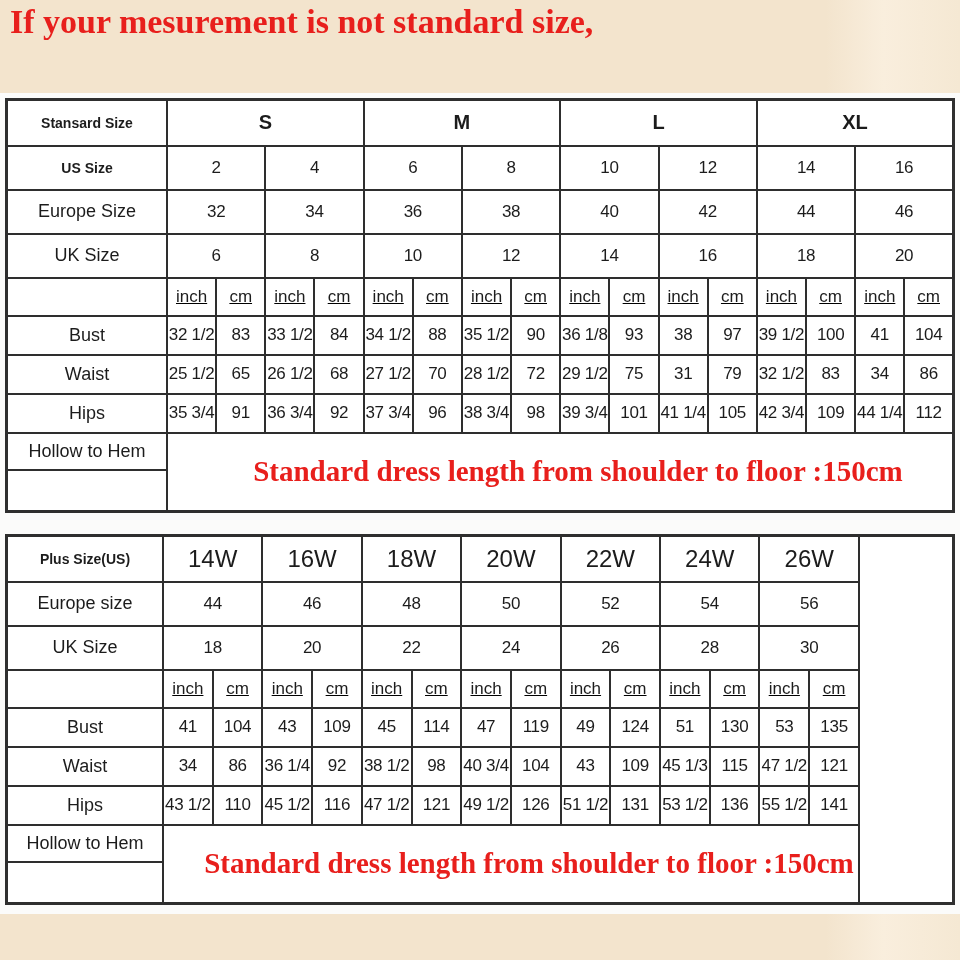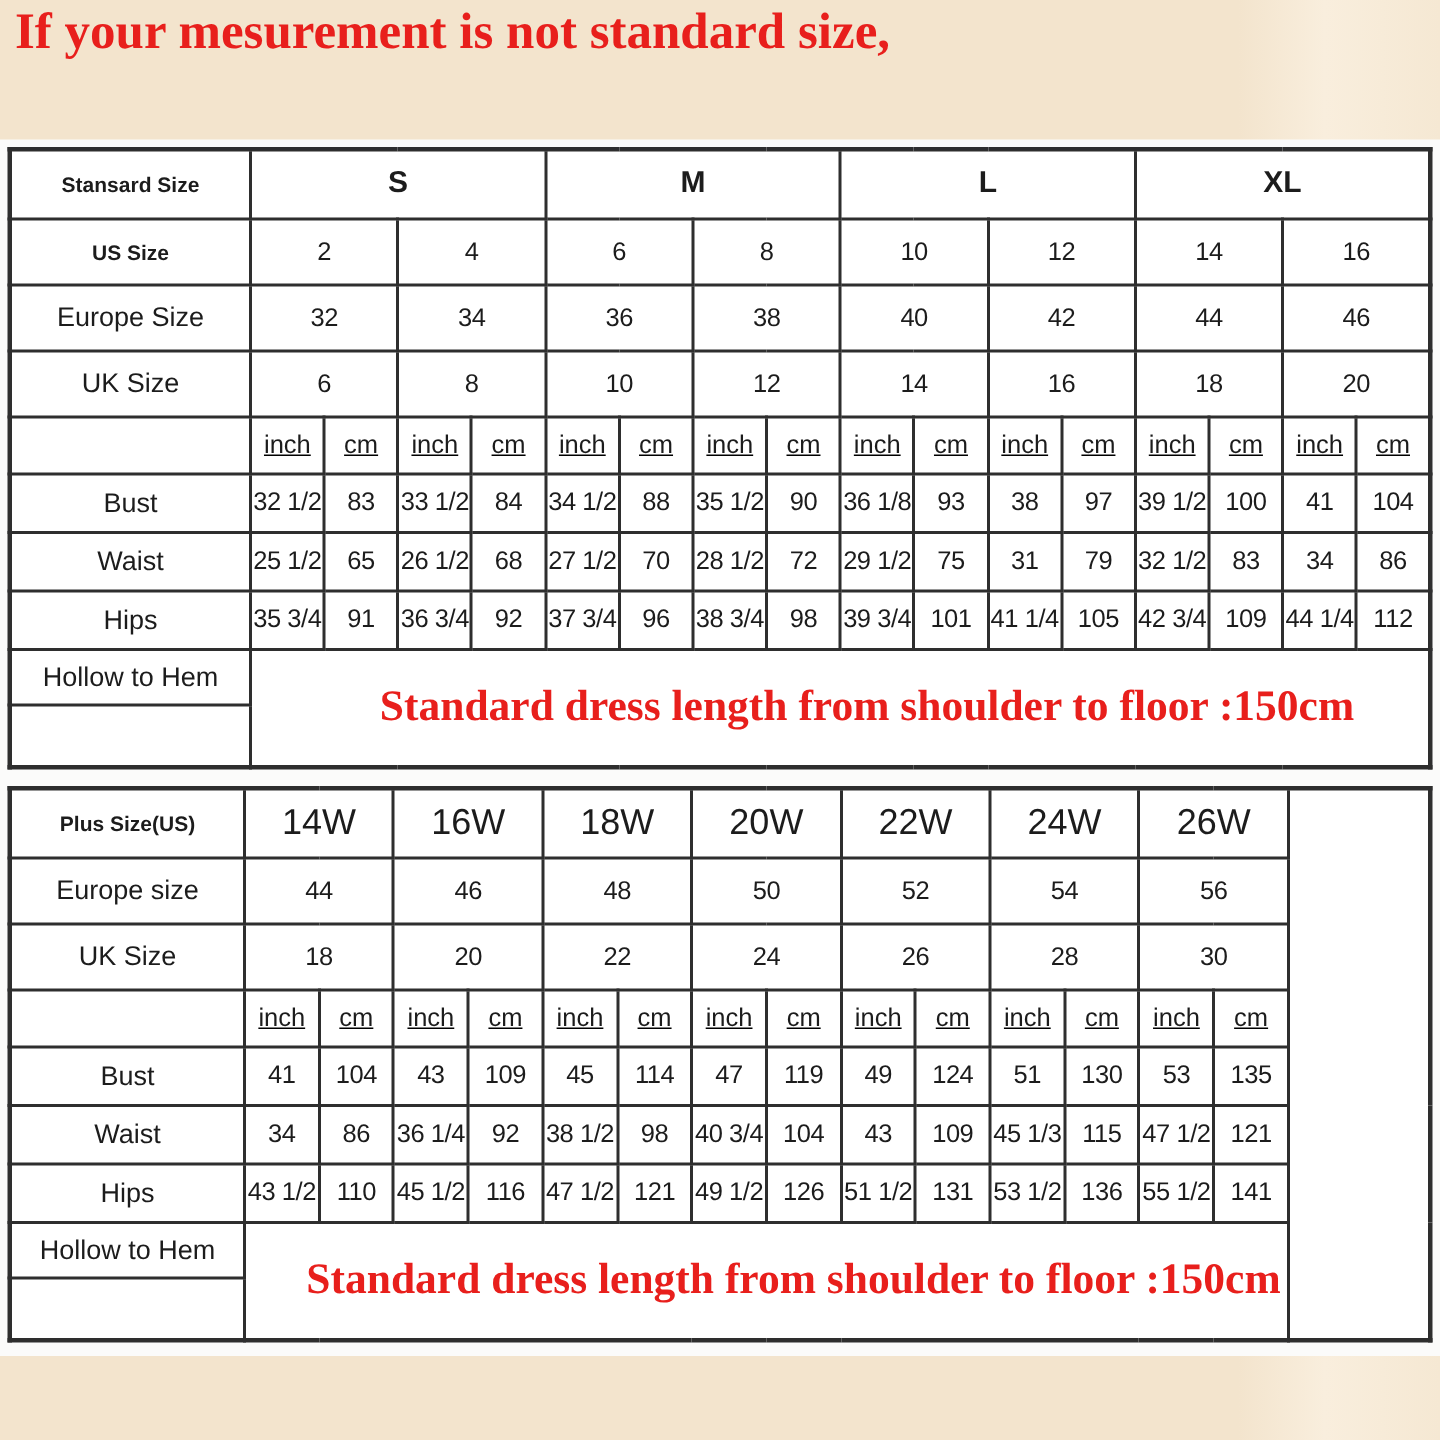--- a/index.html
+++ b/index.html
@@ -25,21 +25,21 @@
     box-sizing: border-box;
     padding: 5px 5px 9px 5px;
   }
   table.size-table {
     border-collapse: collapse;
     table-layout: fixed;
     width: 950px;
     background: #ffffff;
     border: 3px solid var(--line, #2e2e2e);
   }
-  table.t2 { margin-top: 11px; }
+  table.t2 { margin-top: 21px; }
   td {
     border: 2px solid var(--line, #2e2e2e);
     text-align: center;
     vertical-align: middle;
     padding: 0;
     color: #1c1c1c;
     white-space: nowrap;
     font-size: 17px;
   }
   td.corner { font-weight: bold; font-size: 14px; }

